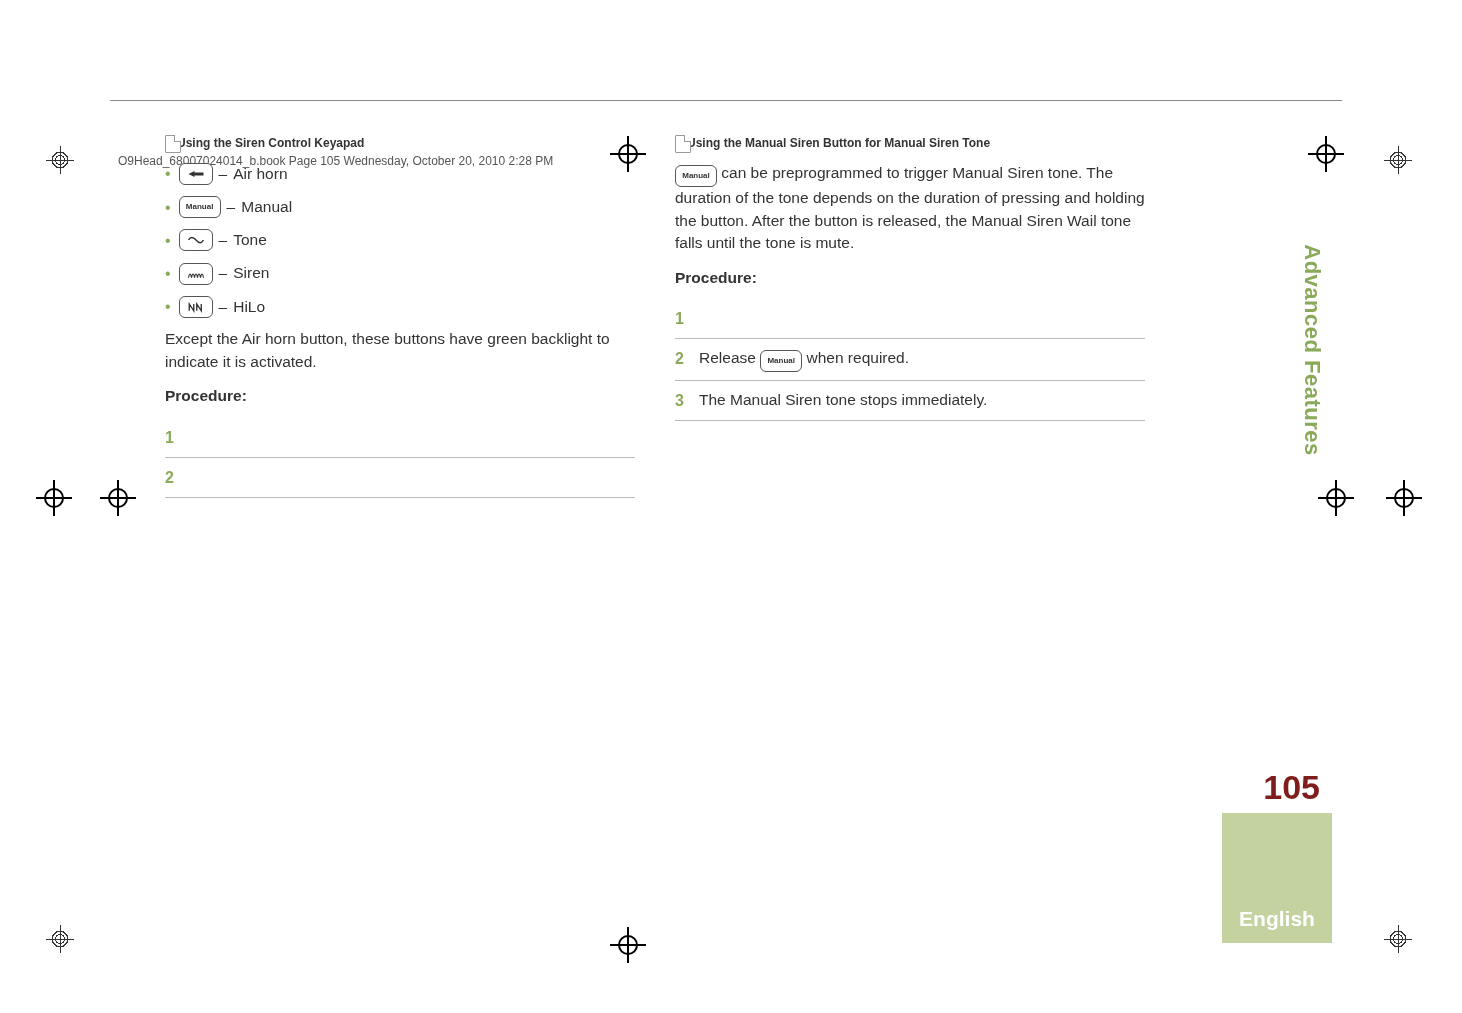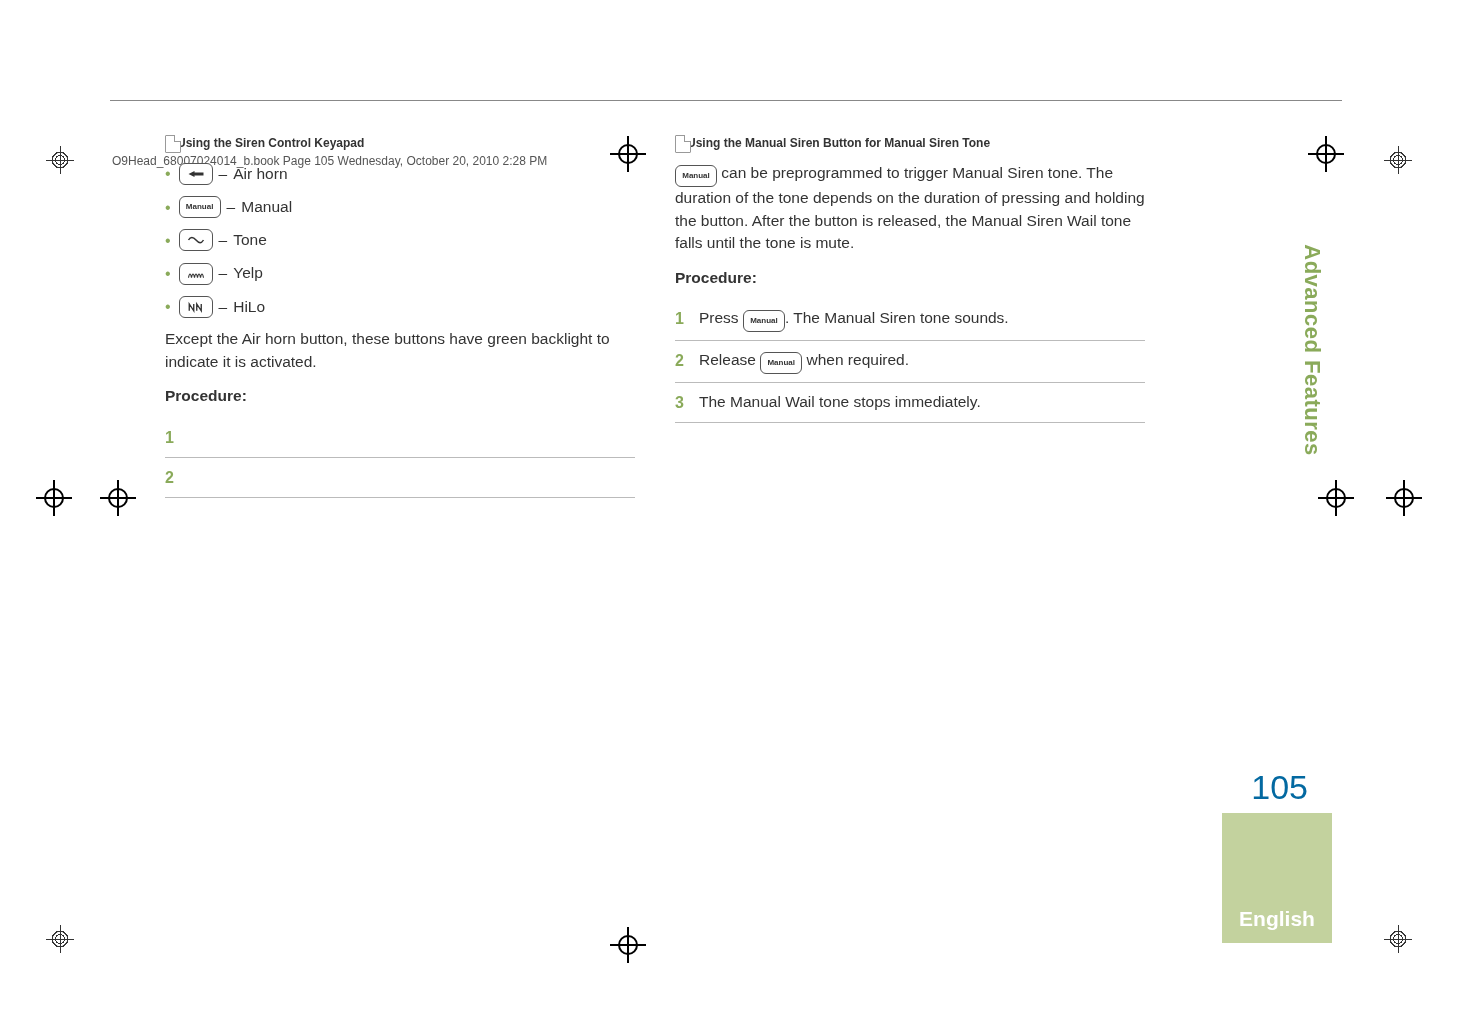--- a/index.html
+++ b/index.html
@@ -58,21 +58,21 @@
       position: absolute;
       top: 100px;
       left: 110px;
       right: 120px;
       bottom: 70px;
       border-top: 1px solid #888;
     }
     .header-line {
       position: absolute;
       top: 154px;
-      left: 112px;
+      left: 118px;
       font-size: 12px;
       color: #555;
     }
     .content {
       position: absolute;
       top: 135px;
       left: 165px;
       width: 980px;
       display: flex;
       gap: 40px;
@@ -184,24 +184,24 @@
       background: #c3d29e;
       display: flex;
       flex-direction: column;
       align-items: center;
       justify-content: flex-end;
       padding-bottom: 12px;
     }
     .side-block .page-num {
       position: absolute;
       top: -45px;
-      right: 24px;
+      right: 12px;
       font-size: 34px;
-      font-weight: normal;
-      color: #0369a1;
+      font-weight: bold;
+      color: #7f1d1d;
     }
     .side-block .lang {
       font-size: 21px;
       font-weight: bold;
       color: #fff;
     }
     .svg-icon { width: 18px; height: 14px; }
   </style>
 </head>
 <body>
@@ -273,21 +273,21 @@
         <span>Tone</span>
       </li>
       <li>
         <span class="bullet">•</span>
         <span class="key">
           <svg class="svg-icon" viewBox="0 0 24 14">
               <path d="M2 12 Q4 2 6 12 Q8 2 10 12 Q12 2 14 12 Q16 2 18 12 Q20 2 22 12" stroke="#333" stroke-width="1.5" fill="none"></path>
             </svg>
         </span>
         <span>–</span>
-        <span>Yelp</span>
+        <span>Siren</span>
       </li>
       <li>
         <span class="bullet">•</span>
         <span class="key">
           <svg class="svg-icon" viewBox="0 0 24 14">
               <path d="M3 12 L3 3 L9 12 L9 3 M13 12 L13 3 L19 12 L19 3" stroke="#333" stroke-width="1.8" fill="none"></path>
             </svg>
         </span>
         <span>–</span>
         <span>HiLo</span>
@@ -313,33 +313,30 @@
       <span>Using the Manual Siren Button for Manual Siren Tone</span>
     </h3>
     <p class="para">
       <span class="key key-wide">Manual</span><span> can be preprogrammed to trigger Manual Siren tone. The duration of the tone depends on the duration of pressing and holding the button. After the button is released, the Manual Siren Wail tone falls until the tone is mute.</span>
     </p>
     <p class="proc-label">Procedure:</p>
 
     <ol class="steps">
       <li>
         <span class="step-num">1</span>
-        <span class="step-text">
-          <span>Press </span><span class="key key-wide">Manual</span><span>. The Manual Siren tone sounds.</span>
-        </span>
       </li>
       <li>
         <span class="step-num">2</span>
         <span class="step-text">
           <span>Release </span><span class="key key-wide">Manual</span><span> when required.</span>
         </span>
       </li>
       <li>
         <span class="step-num">3</span>
-        <span class="step-text">The Manual Wail tone stops immediately.</span>
+        <span class="step-text">The Manual Siren tone stops immediately.</span>
       </li>
     </ol>
   </div>
 </div>
 
 <div class="side-tab">
   <div class="side-tab-label">
     <span>Advanced Features</span>
   </div>
 </div>

